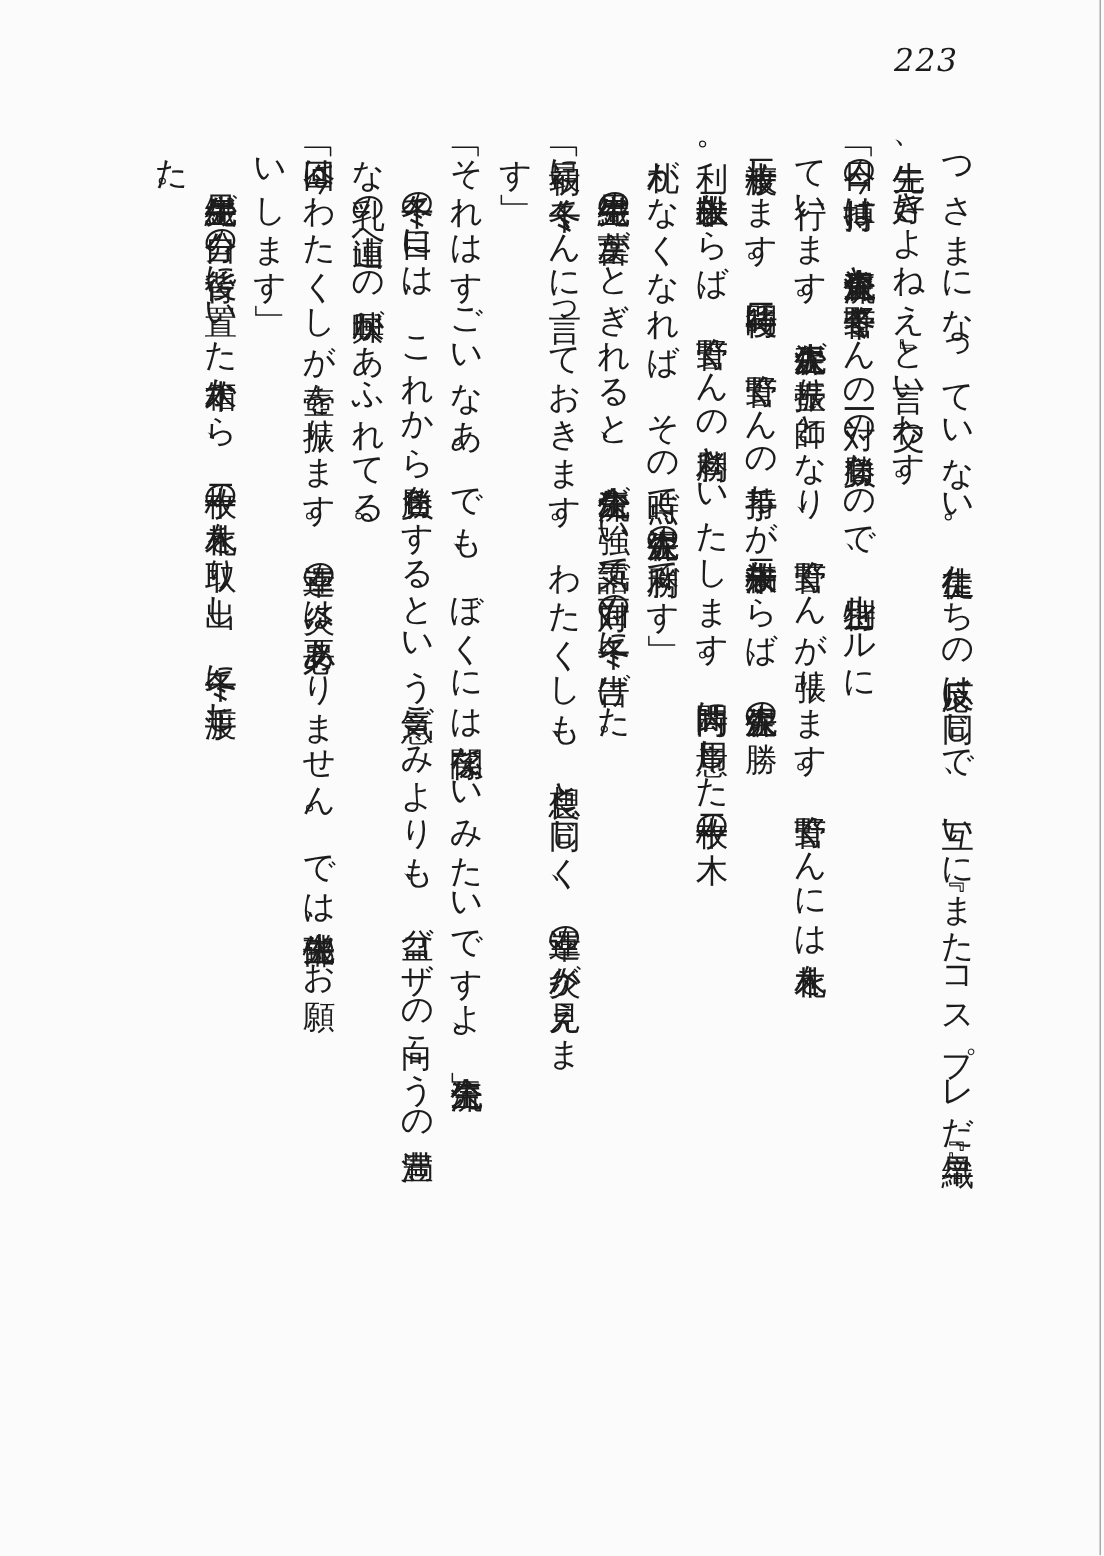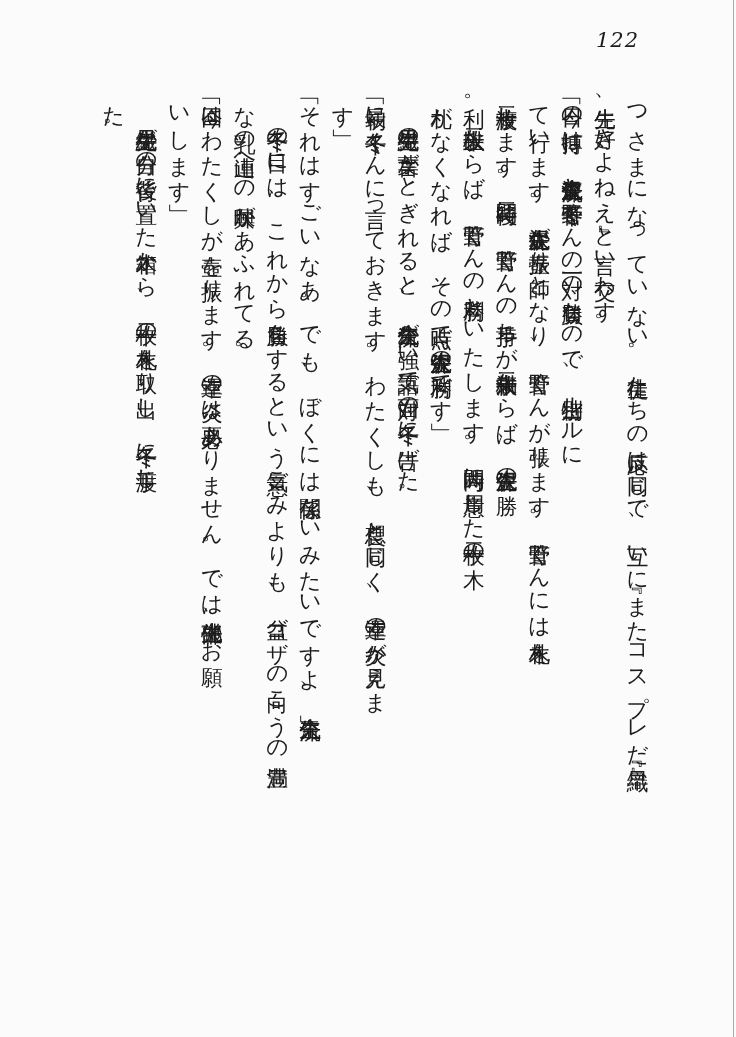--- a/index.html
+++ b/index.html
@@ -53,21 +53,21 @@
     right: 2px;
     width: 1.5px;
     height: 1037px;
     background: var(--edge);
   }
 </style>
 </head>
 <body>
 
 <div class="page">
-  <div class="page-number">122</div>
+  <div class="page-number">223</div>
 
   <div class="text-block" id="columns">
       <div class="col">つさまになっていない。生徒たちの反応は同じで、互いに『またコスプレだ』『早織</div>
       <div class="col">先生、好きよねえ』と言い交わす。</div>
       <div class="col">「今日の博打は、森沢流奈先生と菅野千冬くんの一対一の勝負なので、特別ルールに</div>
       <div class="col">て行います。森沢先生が壺振り師となり、菅野くんが張ります。菅野くんには木札を</div>
       <div class="col">二十枚渡します。二時間後に、菅野くんの手持ちが二十枚未満ならば、森沢先生の勝</div>
       <div class="col">利。二十枚以上ならば、菅野くんの勝利といたします。時間内に用意した二十枚の木</div>
       <div class="col">札がなくなれば、その時点で森沢先生の勝利です」</div>
       <div class="col">　早織先生の言葉がとぎれると、流奈先生が強い語気で対面の千冬に告げた。</div>

